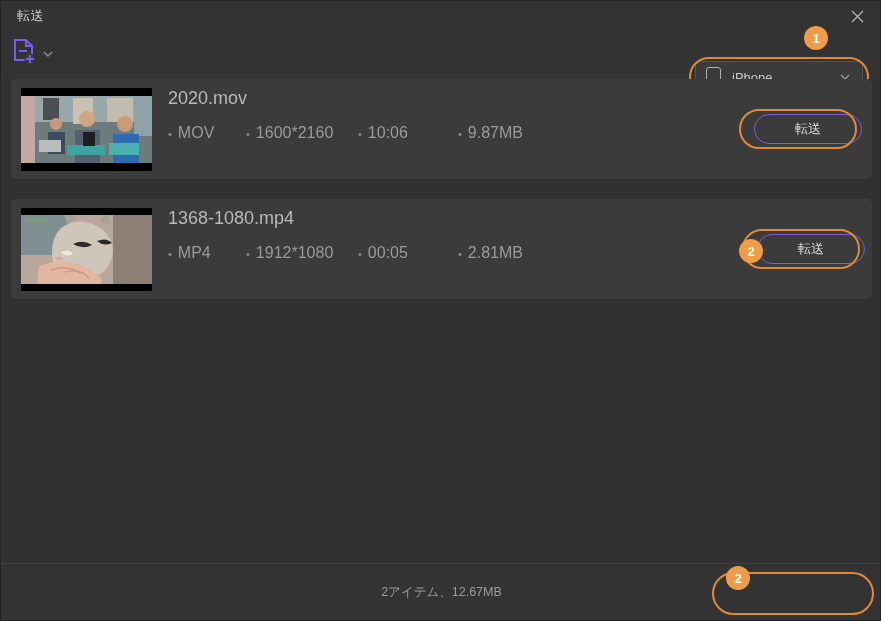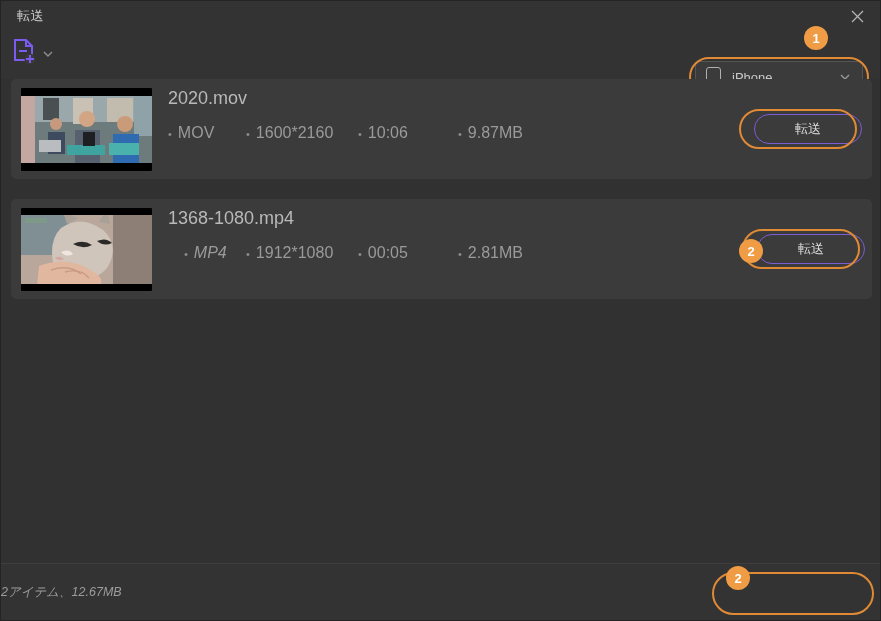--- a/index.html
+++ b/index.html
@@ -203,23 +203,23 @@
     left: 0; top: 562px;
     width: 881px; height: 59px;
     background: #333333;
     border-top: 1px solid #3e3e3e;
     box-sizing: border-box;
   }
   .footer-status {
     position: absolute;
     left: 0; top: 20px;
     width: 881px;
+    text-align: center;
     font-size: 12.5px;
     color: #9c9c9c;
-    font-style: italic;
   }
   .transfer-all-btn {
     position: absolute;
     left: 716px; top: 576px;
     width: 152px; height: 33px;
     background: #8359e8;
     border: none;
     border-radius: 17px;
     color: #ffffff;
     font-size: 13px;
@@ -333,21 +333,21 @@
           <path d="M18 58 q26 -10 48 2 q20 10 12 18 h-62 z" fill="#e2b79f"></path>
           <path d="M30 62 q18 -6 30 4" fill="none" stroke="#c99b86" stroke-width="1.4"></path>
           <path d="M44 64 q16 -4 24 6" fill="none" stroke="#c99b86" stroke-width="1.4"></path>
           <rect x="4" y="10" width="22" height="5" fill="#7d9b84" opacity=".8"></rect>
           <rect y="0" width="131" height="7" fill="#000"></rect>
           <rect y="76" width="131" height="7" fill="#000"></rect>
         </svg>
       </div>
       <div class="file-name">1368-1080.mp4</div>
       <div class="meta-row">
-        <span class="meta-item" style="left:16px;font-style:italic;">MP4</span>
+        <span class="meta-item" style="left:0px;">MP4</span>
         <span class="meta-item" style="left:78px;">1912*1080</span>
         <span class="meta-item" style="left:190px;">00:05</span>
         <span class="meta-item" style="left:290px;">2.81MB</span>
       </div>
       <button class="transfer-btn" style="left:746px; top:35px;">転送</button>
     </div>
     <div class="ring" style="left:741px; top:150px; width:118px; height:40px;"></div>
     <div class="badge" style="left:738px; top:160px;">2</div>
   </div>
 

